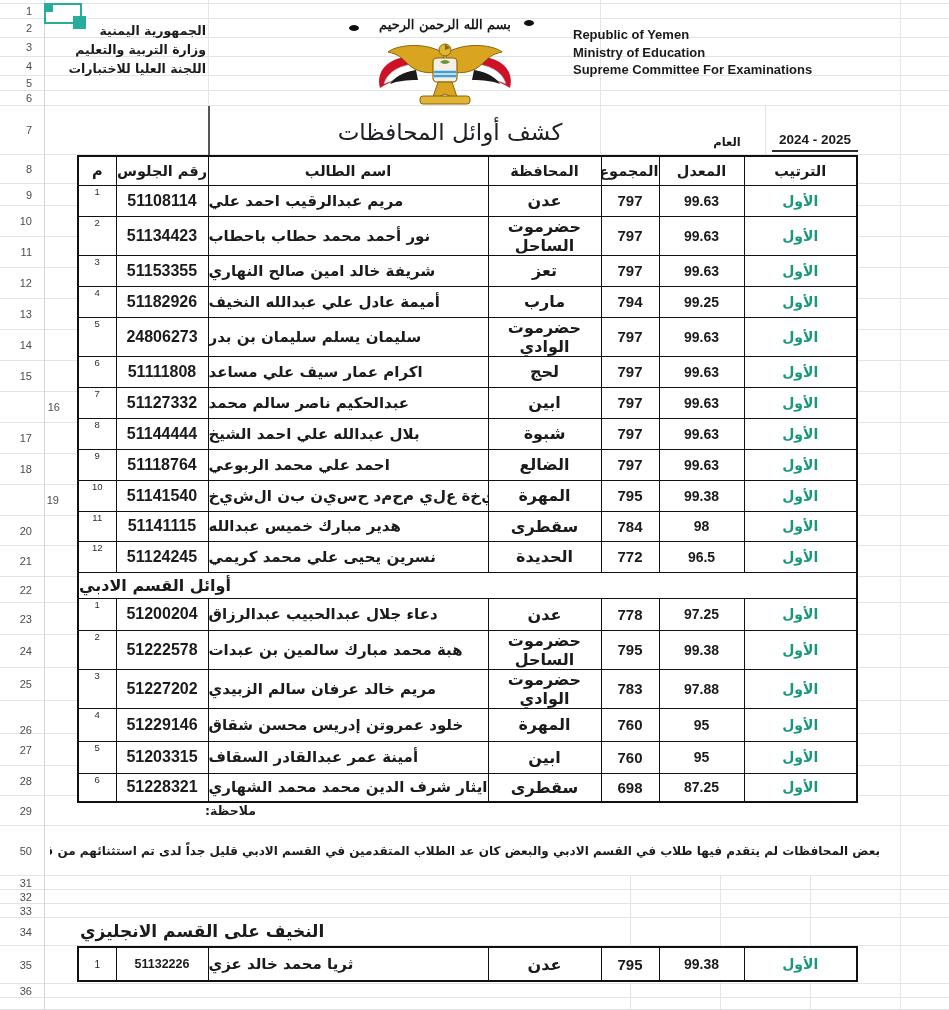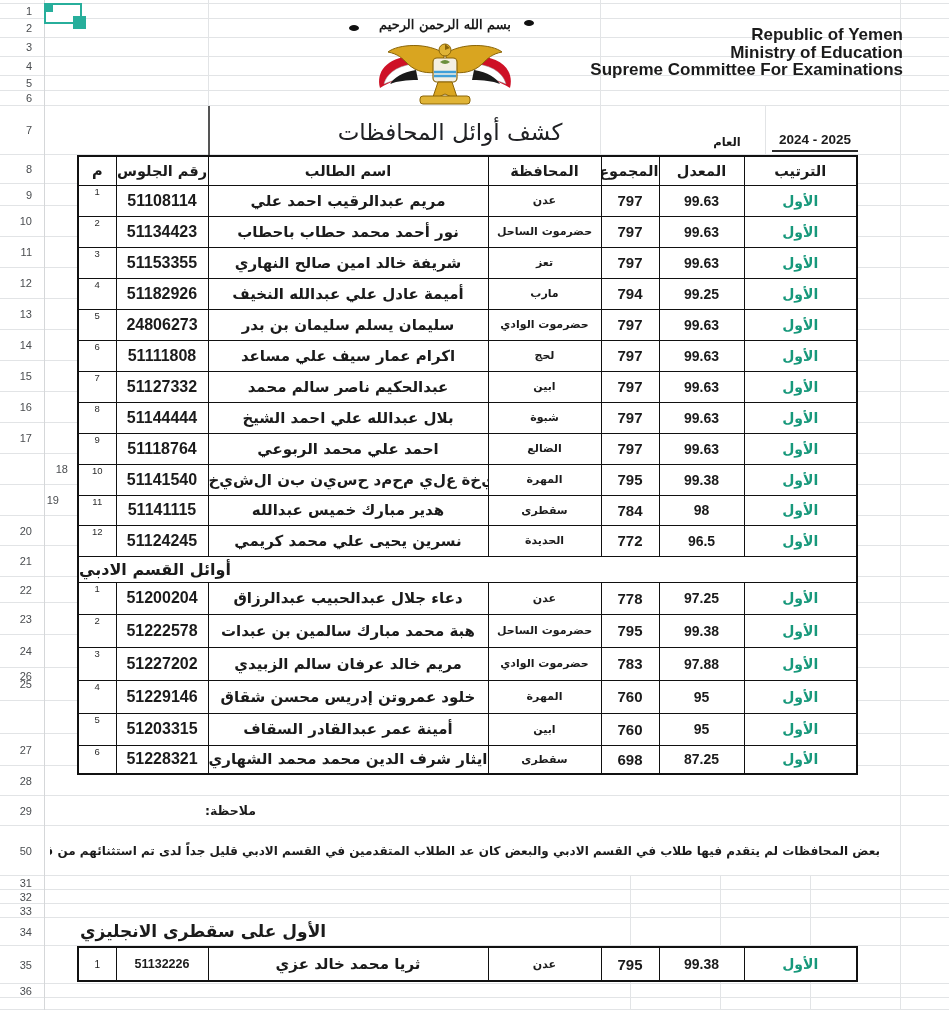--- a/index.html
+++ b/index.html
@@ -11,45 +11,45 @@
   .gutter-border{position:absolute;left:44px;top:0;width:1px;height:1010px;background:#d5d7d9;}
   .gutter-num{position:absolute;left:0;width:32px;text-align:right;
               font-family:"Liberation Sans",sans-serif;font-size:11px;color:#4a4d50;}
   
   .selection{position:absolute;left:44px;top:3px;width:38px;height:21px;border:2px solid #27ae9b;background:#fff;box-sizing:border-box;}
   .sel-handle-tl{position:absolute;left:-2px;top:-2px;width:9px;height:9px;background:#27ae9b;}
   .sel-handle-br{position:absolute;right:-6px;bottom:-7px;width:13px;height:13px;background:#27ae9b;}
   
   .ar-head{position:absolute;right:743px;top:21px;width:200px;text-align:right;direction:rtl;
            font-size:12.5px;font-weight:bold;line-height:19px;white-space:nowrap;}
-  .en-head{position:absolute;right:46px;top:26px;width:330px;text-align:right;
-           font-family:"Liberation Sans",sans-serif;font-size:17px;font-weight:600;line-height:17.5px;}
+  .en-head{position:absolute;right:46px;top:26px;width:330px;
+           font-family:"Liberation Sans",sans-serif;font-size:13px;font-weight:600;line-height:17.5px;}
   .bismillah{position:absolute;left:362px;top:12px;width:166px;height:26px;line-height:26px;
              text-align:center;direction:rtl;font-size:13px;font-weight:bold;font-family:"DejaVu Serif",serif;}
   .dot{position:absolute;background:#111;border-radius:50%;}
   .emblem{position:absolute;left:368px;top:38px;}
   
   .doc-title{position:absolute;left:260px;top:110px;width:380px;height:44px;line-height:44px;
              text-align:center;direction:rtl;font-size:23px;color:#202124;}
   .title-cell-border{position:absolute;left:208px;top:106px;width:2px;height:49px;background:#555;}
   .year-label{position:absolute;left:688px;top:131px;width:78px;height:22px;line-height:22px;
               text-align:center;direction:rtl;font-size:11.5px;font-weight:bold;}
   .year-value{position:absolute;left:772px;top:129px;width:86px;height:21px;line-height:21px;text-align:center;
               font-family:"Liberation Sans",sans-serif;font-size:13.5px;font-weight:bold;border-bottom:2px solid #2a2a2a;}
   
   table.grid{position:absolute;border-collapse:collapse;table-layout:fixed;background:#fff;}
   table.grid td,table.grid th{border:1.5px solid #111;padding:0;overflow:hidden;box-sizing:border-box;background:#fff;}
   table.grid{border:2px solid #111;}
   th.colhead{background:#d8d8d8;font-weight:bold;font-size:14.5px;direction:rtl;text-align:center;}
   td.sec{font-weight:bold;font-size:16px;direction:rtl;text-align:left;padding-left:5px;background:#fff;}
   td.no{vertical-align:top;text-align:center;font-family:"Liberation Sans",sans-serif;font-size:9.5px;color:#2c2c2c;padding-top:1px;}
   td.seat{text-align:center;font-family:"Liberation Sans",sans-serif;font-size:16px;font-weight:bold;}
-  td.name{direction:rtl;text-align:center;font-size:15px;font-weight:bold;padding-right:1px;white-space:nowrap;}
+  td.name{direction:rtl;text-align:left;font-size:15px;font-weight:bold;padding-right:1px;white-space:nowrap;}
   td.name.garbled{direction:ltr;unicode-bidi:bidi-override;text-align:right;}
-  td.gov{direction:rtl;text-align:center;font-size:11px;font-weight:bold;}
+  td.gov{direction:rtl;text-align:center;font-size:16px;font-weight:bold;}
   td.total{text-align:center;font-family:"Liberation Sans",sans-serif;font-size:15px;font-weight:bold;}
   td.avg{text-align:center;font-family:"Liberation Sans",sans-serif;font-size:14px;font-weight:bold;}
   td.rank{text-align:center;direction:rtl;font-size:14px;font-weight:bold;}
   
   .note-label{position:absolute;left:205px;top:798px;width:80px;height:26px;line-height:26px;
               direction:rtl;text-align:left;font-size:12.5px;font-weight:bold;}
   .note-clip{position:absolute;left:50px;top:826px;width:832px;height:50px;overflow:hidden;}
   .note-text{position:absolute;right:2px;top:0;height:50px;line-height:50px;direction:rtl;
              white-space:nowrap;font-size:12px;font-weight:bold;}
   .eng-sec-title{position:absolute;left:80px;top:916px;height:30px;line-height:30px;
@@ -120,49 +120,54 @@
       <div class="gutter-num" style="top: 91px; height: 15px; line-height: 15px;">6</div>
       <div class="gutter-num" style="top: 106px; height: 49px; line-height: 49px;">7</div>
       <div class="gutter-num" style="top: 155px; height: 29px; line-height: 29px;">8</div>
       <div class="gutter-num" style="top: 184px; height: 22px; line-height: 22px;">9</div>
       <div class="gutter-num" style="top: 206px; height: 31px; line-height: 31px;">10</div>
       <div class="gutter-num" style="top: 237px; height: 31px; line-height: 31px;">11</div>
       <div class="gutter-num" style="top: 268px; height: 31px; line-height: 31px;">12</div>
       <div class="gutter-num" style="top: 299px; height: 31px; line-height: 31px;">13</div>
       <div class="gutter-num" style="top: 330px; height: 31px; line-height: 31px;">14</div>
       <div class="gutter-num" style="top: 361px; height: 31px; line-height: 31px;">15</div>
-      <div class="gutter-num" style="top: 392px; height: 31px; line-height: 31px;">16</div>
+      <div class="gutter-num" style="top: 392px; height: 31px; line-height: 31px; padding-left: 28px;">16</div>
       <div class="gutter-num" style="top: 423px; height: 31px; line-height: 31px;">17</div>
-      <div class="gutter-num" style="top: 454px; height: 31px; line-height: 31px; padding-left: 36px;">18</div>
+      <div class="gutter-num" style="top: 454px; height: 31px; line-height: 31px;">18</div>
       <div class="gutter-num" style="top: 485px; height: 31px; line-height: 31px; margin-left: 27px;">19</div>
       <div class="gutter-num" style="top: 516px; height: 30px; line-height: 30px;">20</div>
       <div class="gutter-num" style="top: 546px; height: 31px; line-height: 31px;">21</div>
       <div class="gutter-num" style="top: 577px; height: 26px; line-height: 26px;">22</div>
       <div class="gutter-num" style="top: 603px; height: 32px; line-height: 32px;">23</div>
       <div class="gutter-num" style="top: 635px; height: 33px; line-height: 33px;">24</div>
       <div class="gutter-num" style="top: 668px; height: 33px; line-height: 33px;">25</div>
-      <div class="gutter-num" style="top: 660px; height: 33px; line-height: 33px;">26</div>
+      <div class="gutter-num" style="top: 714px; height: 33px; line-height: 33px;">26</div>
       <div class="gutter-num" style="top: 734px; height: 32px; line-height: 32px;">27</div>
       <div class="gutter-num" style="top: 766px; height: 30px; line-height: 30px;">28</div>
       <div class="gutter-num" style="top: 796px; height: 30px; line-height: 30px;">29</div>
       <div class="gutter-num" style="top: 826px; height: 50px; line-height: 50px;">50</div>
       <div class="gutter-num" style="top: 876px; height: 14px; line-height: 14px;">31</div>
       <div class="gutter-num" style="top: 890px; height: 14px; line-height: 14px;">32</div>
       <div class="gutter-num" style="top: 904px; height: 14px; line-height: 14px;">33</div>
       <div class="gutter-num" style="top: 918px; height: 28px; line-height: 28px;">34</div>
       <div class="gutter-num" style="top: 946px; height: 38px; line-height: 38px;">35</div>
       <div class="gutter-num" style="top: 984px; height: 14px; line-height: 14px;">36</div>
       <div class="gutter-num" style="top: 1054px; height: 12px; line-height: 12px;">37</div>
     </div>
 
   <div class="selection">
     <div class="sel-handle-tl"></div>
     <div class="sel-handle-br"></div>
   </div>
 
+  <div class="ar-head">
+    <div>الجمهورية اليمنية</div>
+    <div>وزارة التربية والتعليم</div>
+    <div>اللجنة العليا للاختبارات</div>
+  </div>
   <div class="en-head">
     <div>Republic of Yemen</div>
     <div>Ministry of Education</div>
     <div>Supreme Committee For Examinations</div>
   </div>
 
   <div class="bismillah">بسم الله الرحمن الرحيم</div>
   <div class="dot" style="left:349px;top:25px;width:10px;height:6px;"></div>
   <div class="dot" style="left:524px;top:20px;width:10px;height:6px;"></div>
 
@@ -382,21 +387,21 @@
           <td class="rank" style="color: rgb(23, 152, 123);">الأول</td>
         </tr>
       </tbody>
   </table>
 
   <div class="note-label">ملاحظة:</div>
   <div class="note-clip">
     <div class="note-text">بعض المحافظات لم يتقدم فيها طلاب في القسم الادبي والبعض كان عد الطلاب المتقدمين في القسم الادبي قليل جداً لدى تم استثنائهم من قوائم أوائل القسم الا</div>
   </div>
 
-  <div class="eng-sec-title">الأول على سقطرى الانجليزي</div>
+  <div class="eng-sec-title">النخيف على القسم الانجليزي</div>
   <table class="grid" id="eng-table" style="left:77px;top:946px;width:779px;">
     <colgroup>
       <col style="width:38px">
         <col style="width:92px">
         <col style="width:280px">
         <col style="width:113px">
       <col style="width:58px">
         <col style="width:85px">
         <col style="width:113px">
     </colgroup>

